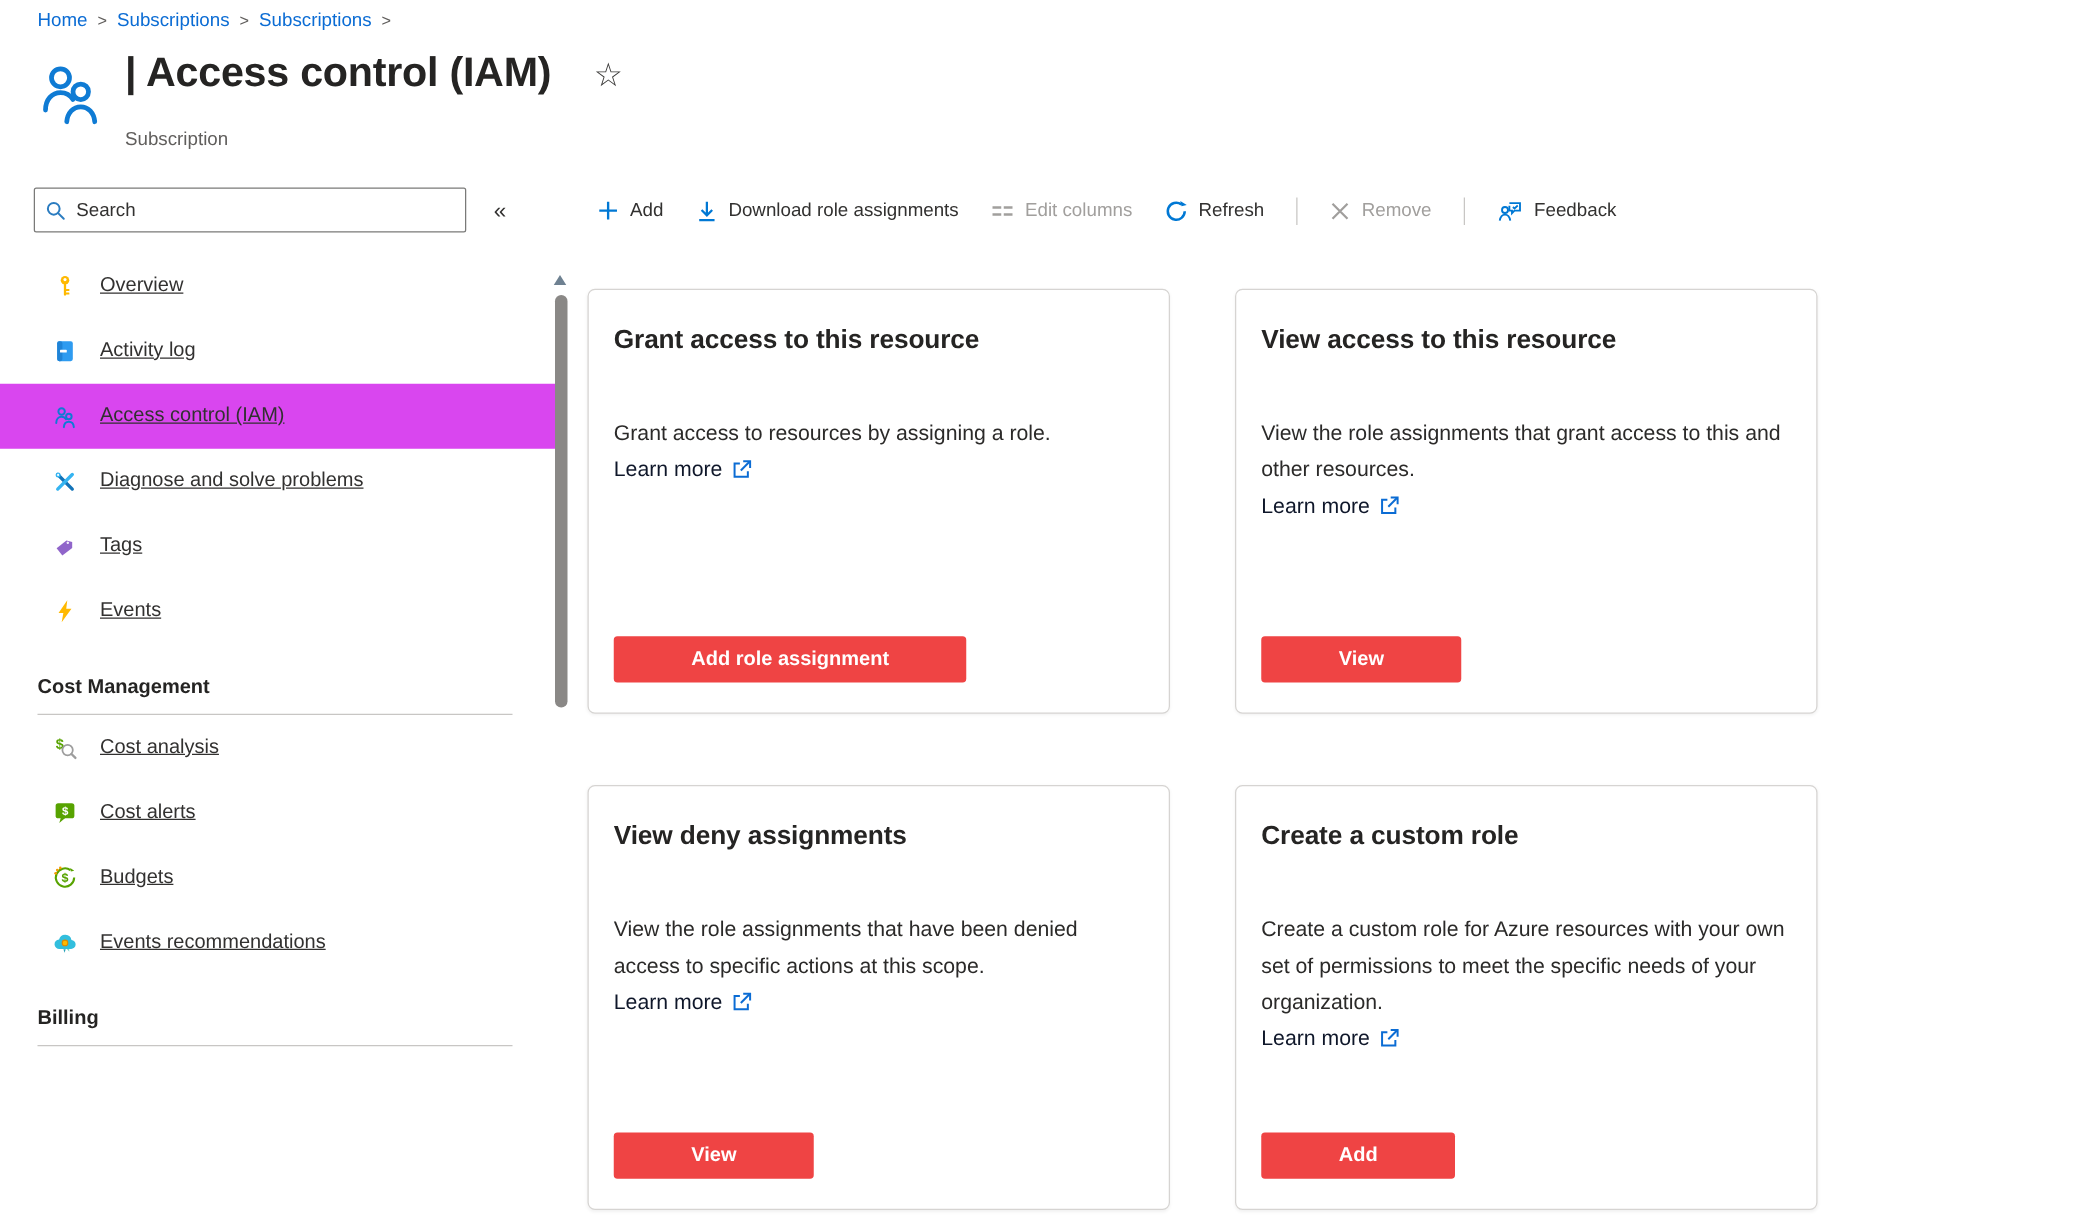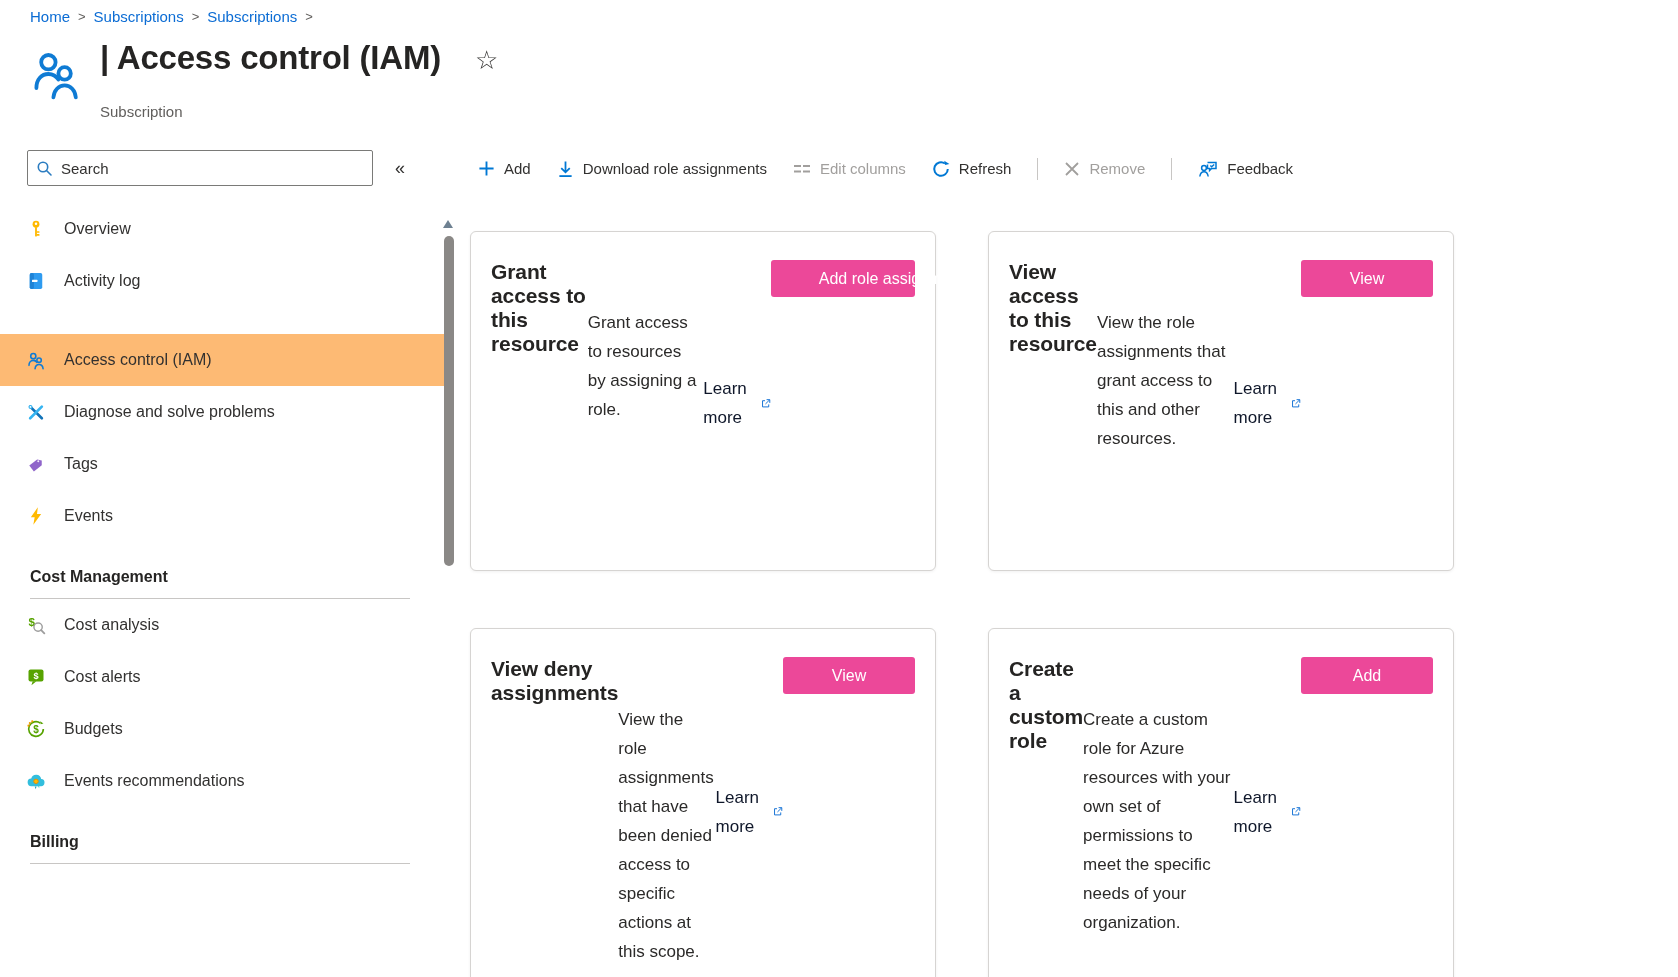--- a/index.html
+++ b/index.html
@@ -22,23 +22,23 @@
   .sidebar { width:462px; position:relative; flex:none; padding-top:10px; }
   .searchrow { display:flex; align-items:center; }
   .searchwrap { position:relative; margin-left:27px; }
   .searchwrap svg { position:absolute; left:9px; top:10px; }
   .search { width:346px; height:36px; border:1px solid #7a7a78; border-radius:2px;
     padding:0 8px 0 33px; font-size:15px; color:#323130; font-family:"Liberation Sans",sans-serif; }
   .search::placeholder { color:#323130; opacity:1; }
   .collapse { margin-left:22px; font-size:18px; color:#323130; cursor:pointer; user-select:none; }
 
   .nav { margin-top:17px; }
-  .nav-item { height:52px; display:flex; align-items:center; padding-left:26px; gap:18px;
-    font-size:16px; cursor:pointer; width:445px; }
-  .nav-item.selected { background:#fdba74;margin-top:27px; }
+  .nav-item { height:52px; display:flex; align-items:center; padding-left:42px; gap:18px;
+    font-size:16px; cursor:pointer; width:445px;text-decoration:underline; }
+  .nav-item.selected { background:#d946ef; }
   .nav-item svg { flex:none; }
   .section-header { padding:26px 30px 12px; font-size:16px; font-weight:700; color:#252423; }
   .divider { border:none; border-top:1px solid #c8c6c4; margin:0 35px 0 30px; width:380px; }
 
   
   .sb-track { position:absolute; top:0; right:4px; width:12px; height:837px; }
   .sb-up { position:absolute; top:80px; right:5px; width:0; height:0;
     border-left:5px solid transparent; border-right:5px solid transparent;
     border-bottom:8px solid #6e8191; cursor:pointer; }
   .sb-thumb { position:absolute; top:96px; right:4px; width:10px; height:330px;
@@ -46,28 +46,28 @@
 
   
   .main { flex:1; padding:10px 0 0 16px; }
   .toolbar { display:flex; align-items:center; height:37px; gap:26px; font-size:15px; }
   .tb-item { display:flex; align-items:center; gap:9px; cursor:pointer; color:#323130; white-space:nowrap; }
   .tb-item.disabled { color:#a19f9d; cursor:default; }
   .tb-sep { width:1px; height:22px; background:#c8c6c4; }
 
   .cards { margin:44px 0 0 -8px; display:grid; grid-template-columns:466px 466px; gap:57px 52px; }
   .card { min-height:340px; border:1px solid #d6d4d2; border-radius:6px; background:#fff;
-    box-shadow:0 1px 3px rgba(0,0,0,.06); padding:28px 20px 24px; display:flex; flex-direction:row; }
+    box-shadow:0 1px 3px rgba(0,0,0,.06); padding:28px 20px 24px; display:flex; flex-direction:column; }
   .card h2 { font-size:21px; font-weight:700; color:#252423; letter-spacing:-0.1px; }
   .card .desc { margin-top:48px; font-size:17px; line-height:29px; color:#2b2a29; max-width:432px; }
   .learn { display:flex; align-items:center; gap:7px; font-size:17px; color:#0f172a;
     text-decoration:none; cursor:pointer; line-height:29px; width:max-content; }
   .spacer { flex:1; }
-  .btn { align-self:flex-start; min-width:132px; height:37px; padding:0 48px; border:none;
-    background:#ec4899; color:#fff; font-size:16px; font-weight:400; border-radius:3px;
+  .btn { align-self:flex-start; min-width:132px; height:37px; padding:0 62px; border:none;
+    background:#ef4444; color:#fff; font-size:16px; font-weight:700; border-radius:3px;
     cursor:pointer; font-family:"Liberation Sans",sans-serif; white-space:nowrap; }
 </style>
 </head>
 <body>
 
 <div class="top">
   <div class="breadcrumb">
     <span class="crumb">Home</span>
     <span class="crumb-sep">&gt;</span>
     <span class="crumb">Subscriptions</span>

